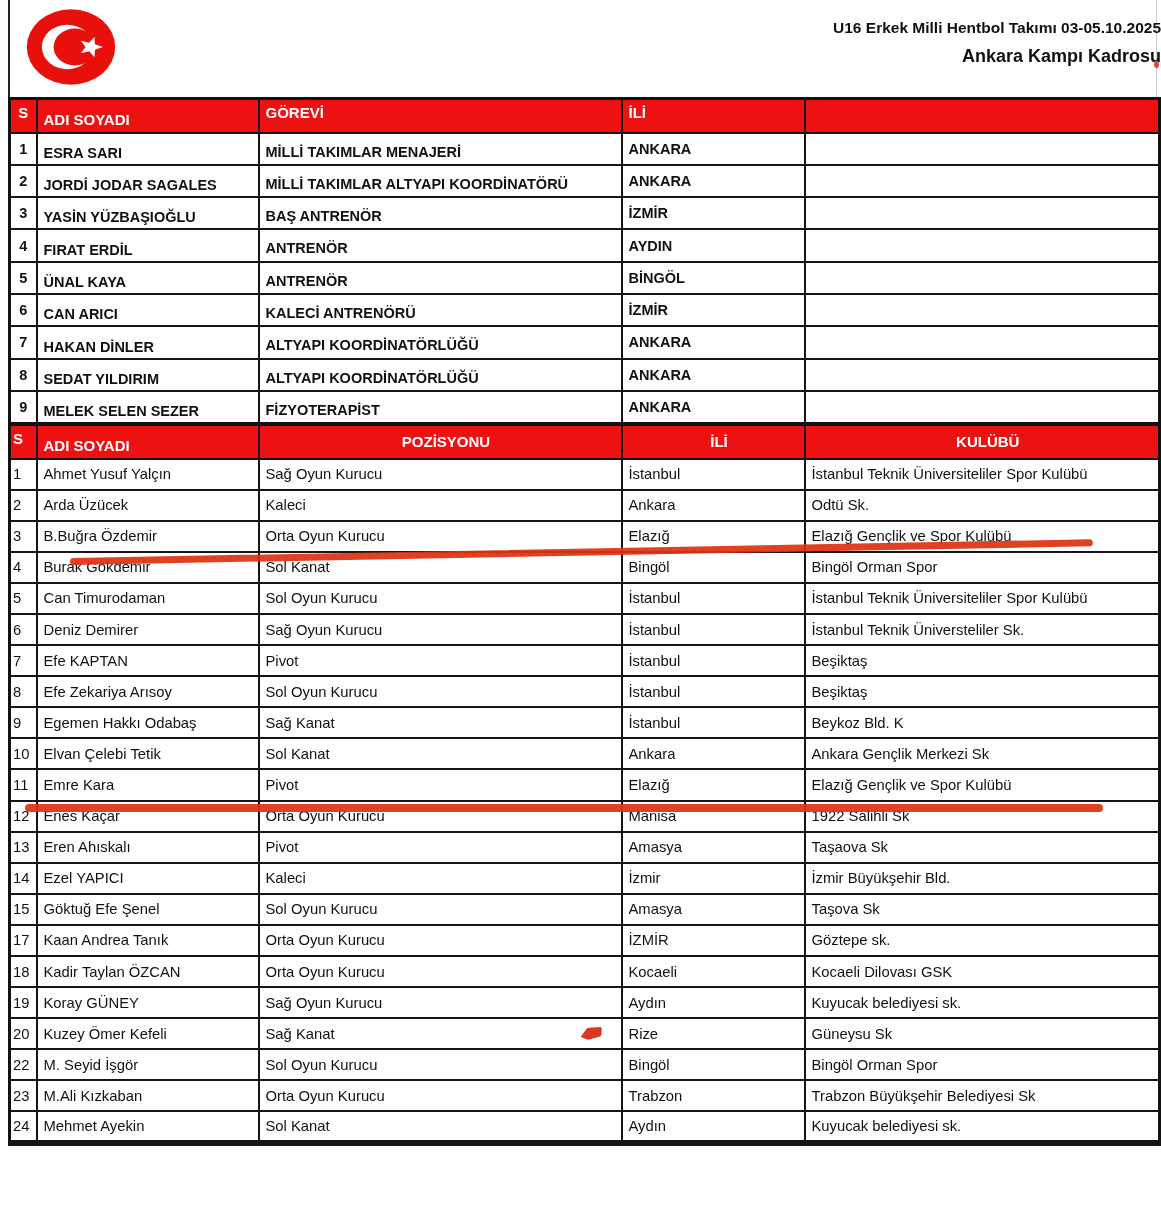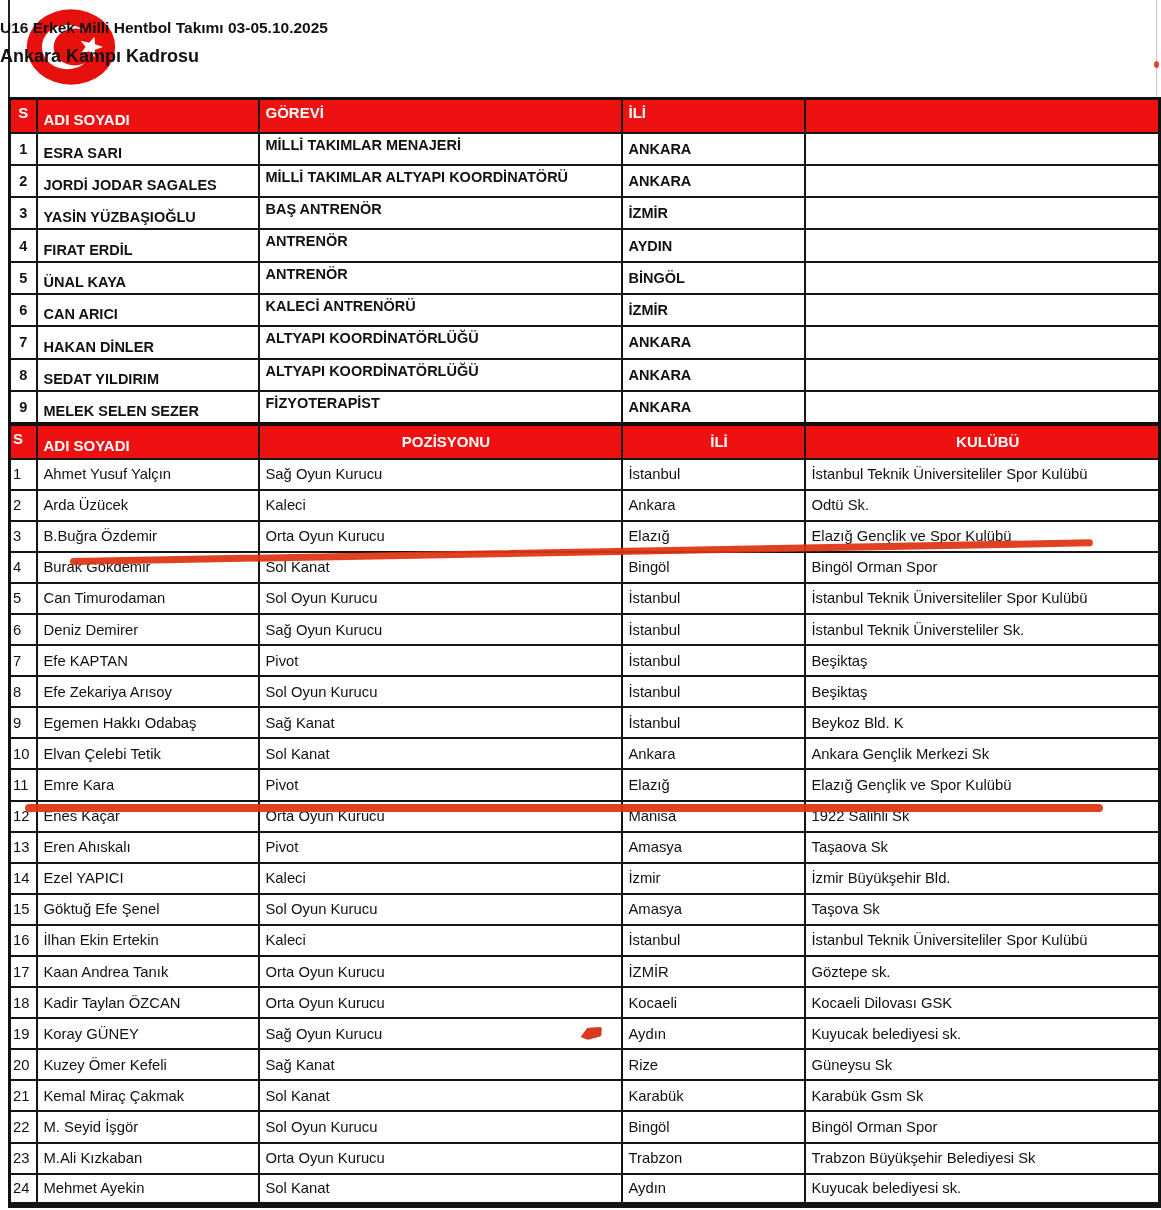--- a/index.html
+++ b/index.html
@@ -5,37 +5,37 @@
   html,body{margin:0;padding:0;}
   body{
     width:1161px;height:1210px;position:relative;background:#ffffff;
     font-family:"Liberation Sans","DejaVu Sans",sans-serif;color:#111;
     overflow:hidden;
   }
   
   .page-left-line{position:absolute;left:8px;top:0;width:2px;height:98px;background:#222;}
   .page-right-line{position:absolute;left:1156px;top:0;width:1px;height:98px;background:#c9c9c9;}
   .logo{position:absolute;left:24px;top:6px;width:94px;height:82px;}
-  .title-wrap{position:absolute;left:0;top:20px;width:1161px;text-align:left;}
+  .title-wrap{position:absolute;left:0;top:20px;width:1161px;text-align:right;}
   .title-line1{font-size:15.5px;font-weight:bold;line-height:1.0;}
   .title-line2{font-size:18px;font-weight:bold;line-height:1.0;margin-top:11px;}
 
   
   table{border-collapse:collapse;table-layout:fixed;position:absolute;left:8px;width:1150px;}
   td,th{border:2px solid #151515;overflow:hidden;white-space:nowrap;padding:0 0 0 6px;}
   table{border:3px solid #111;}
   thead th{background:#ee1111;color:#ffffff;font-size:15px;font-weight:bold;}
   thead tr{height:34px;}
 
   .staff{top:97px;}
   .staff tbody tr{height:32.3px;}
   .staff tbody td{font-weight:bold;font-size:14.5px;vertical-align:middle;}
   .staff td.c0{text-align:center;padding-left:0;}
   .staff td.c1{vertical-align:bottom;padding-bottom:3px;}
-  .staff td.c2{vertical-align:top;padding-top:3px;}
+  .staff td.c2{vertical-align:top;padding-top:10px;}
   .staff th{text-align:left;vertical-align:middle;}
   .staff th.h0{text-align:center;padding-left:0;vertical-align:top;padding-top:4px;}
   .staff th.h1{vertical-align:bottom;padding-bottom:4px;}
   .staff th.h2,.staff th.h3{vertical-align:top;padding-top:4px;margin-top:10px;}
 
   .players{top:423px;border-bottom:6px solid #151515;}
   .players tbody tr{height:31.1px;}
   .players tbody td{font-weight:normal;font-size:14.8px;vertical-align:middle;}
   .players td.c0{padding-left:2px;}
   .players th.h0{text-align:left;padding-left:2px;vertical-align:top;padding-top:4px;}
@@ -272,27 +272,20 @@
         <td class="c4">İzmir Büyükşehir Bld.</td>
       </tr>
       <tr>
         <td class="c0">15</td>
         <td class="c1">Göktuğ Efe Şenel</td>
         <td class="c2">Sol Oyun Kurucu</td>
         <td class="c3">Amasya</td>
         <td class="c4">Taşova Sk</td>
       </tr>
       <tr>
-        <td class="c0">16</td>
-        <td class="c1"> İlhan Ekin Ertekin</td>
-        <td class="c2">Kaleci</td>
-        <td class="c3">İstanbul</td>
-        <td class="c4">İstanbul Teknik Üniversiteliler Spor Kulübü</td>
-      </tr>
-      <tr>
         <td class="c0">17</td>
         <td class="c1">Kaan Andrea Tanık</td>
         <td class="c2">Orta Oyun Kurucu</td>
         <td class="c3">İZMİR</td>
         <td class="c4">Göztepe sk.</td>
       </tr>
       <tr>
         <td class="c0">18</td>
         <td class="c1">Kadir Taylan ÖZCAN</td>
         <td class="c2">Orta Oyun Kurucu</td>
@@ -307,27 +300,20 @@
         <td class="c4">Kuyucak belediyesi sk.</td>
       </tr>
       <tr>
         <td class="c0">20</td>
         <td class="c1">Kuzey Ömer Kefeli</td>
         <td class="c2">Sağ Kanat</td>
         <td class="c3">Rize</td>
         <td class="c4">Güneysu Sk</td>
       </tr>
       <tr>
-        <td class="c0">21</td>
-        <td class="c1"> Kemal Miraç Çakmak</td>
-        <td class="c2">Sol Kanat</td>
-        <td class="c3">Karabük</td>
-        <td class="c4">Karabük Gsm Sk</td>
-      </tr>
-      <tr>
         <td class="c0">22</td>
         <td class="c1">M. Seyid İşgör</td>
         <td class="c2">Sol Oyun Kurucu</td>
         <td class="c3">Bingöl</td>
         <td class="c4">Bingöl Orman Spor</td>
       </tr>
       <tr>
         <td class="c0">23</td>
         <td class="c1">M.Ali Kızkaban</td>
         <td class="c2">Orta Oyun Kurucu</td>

